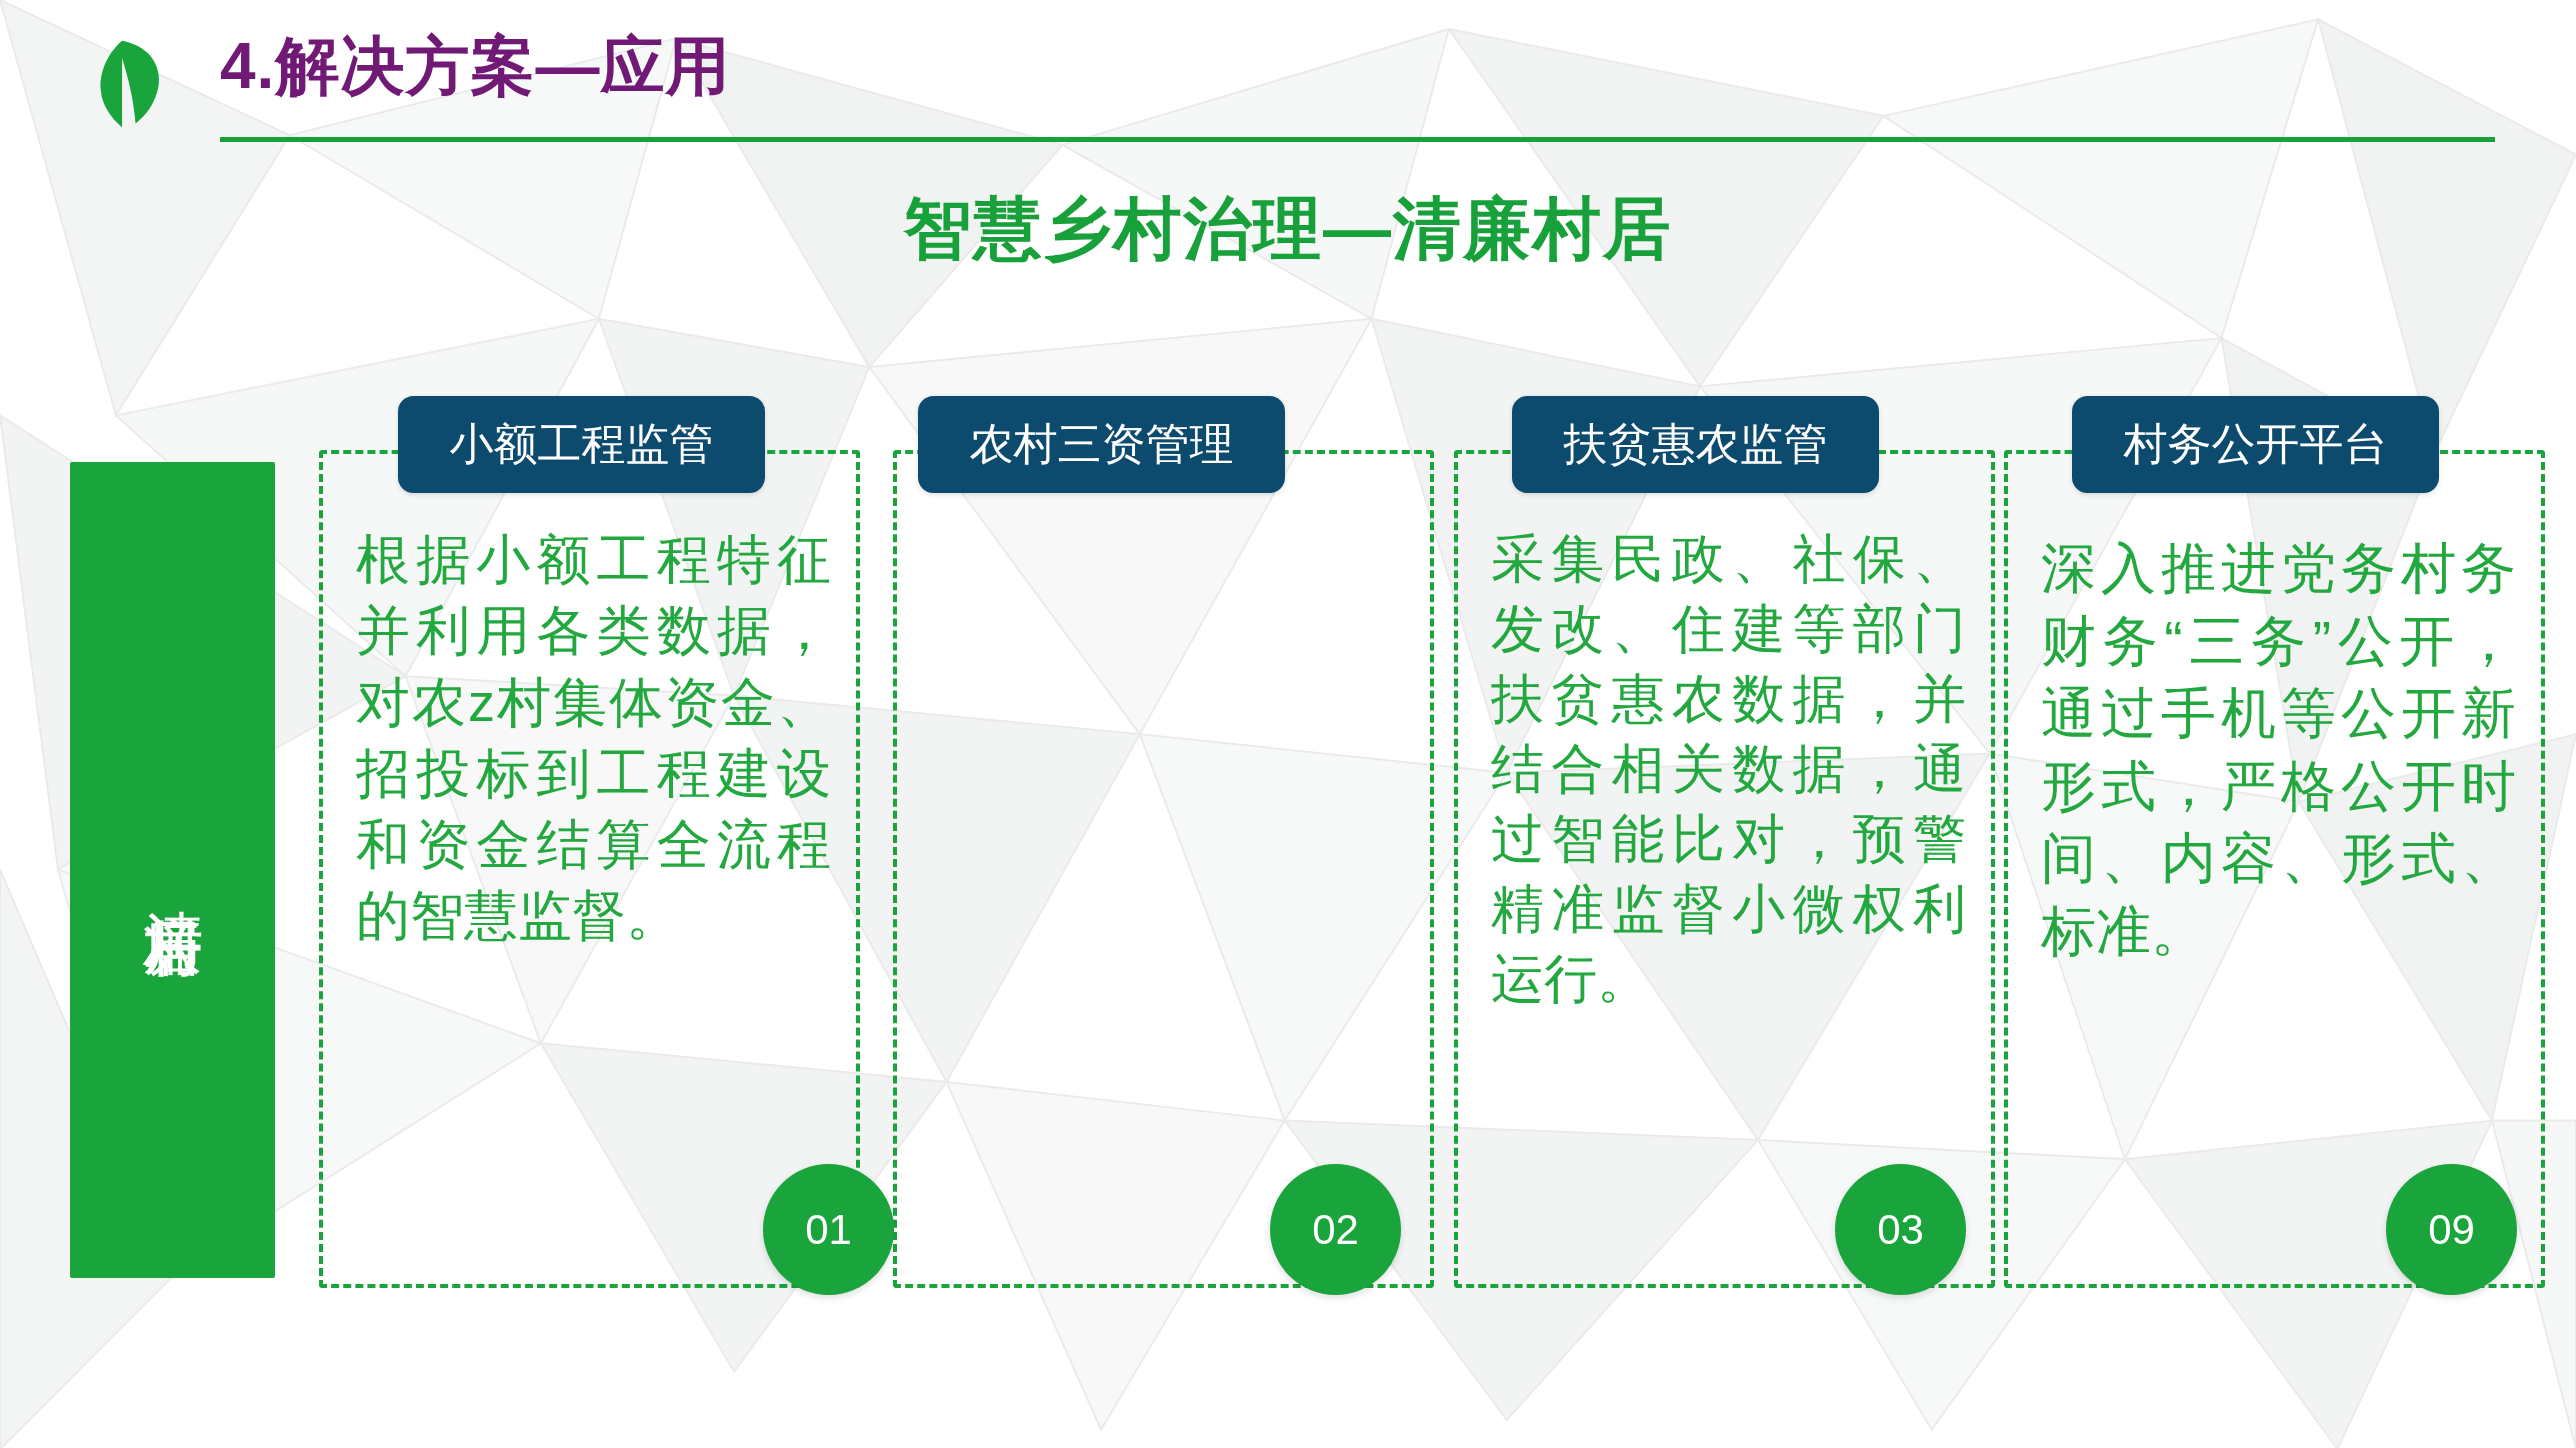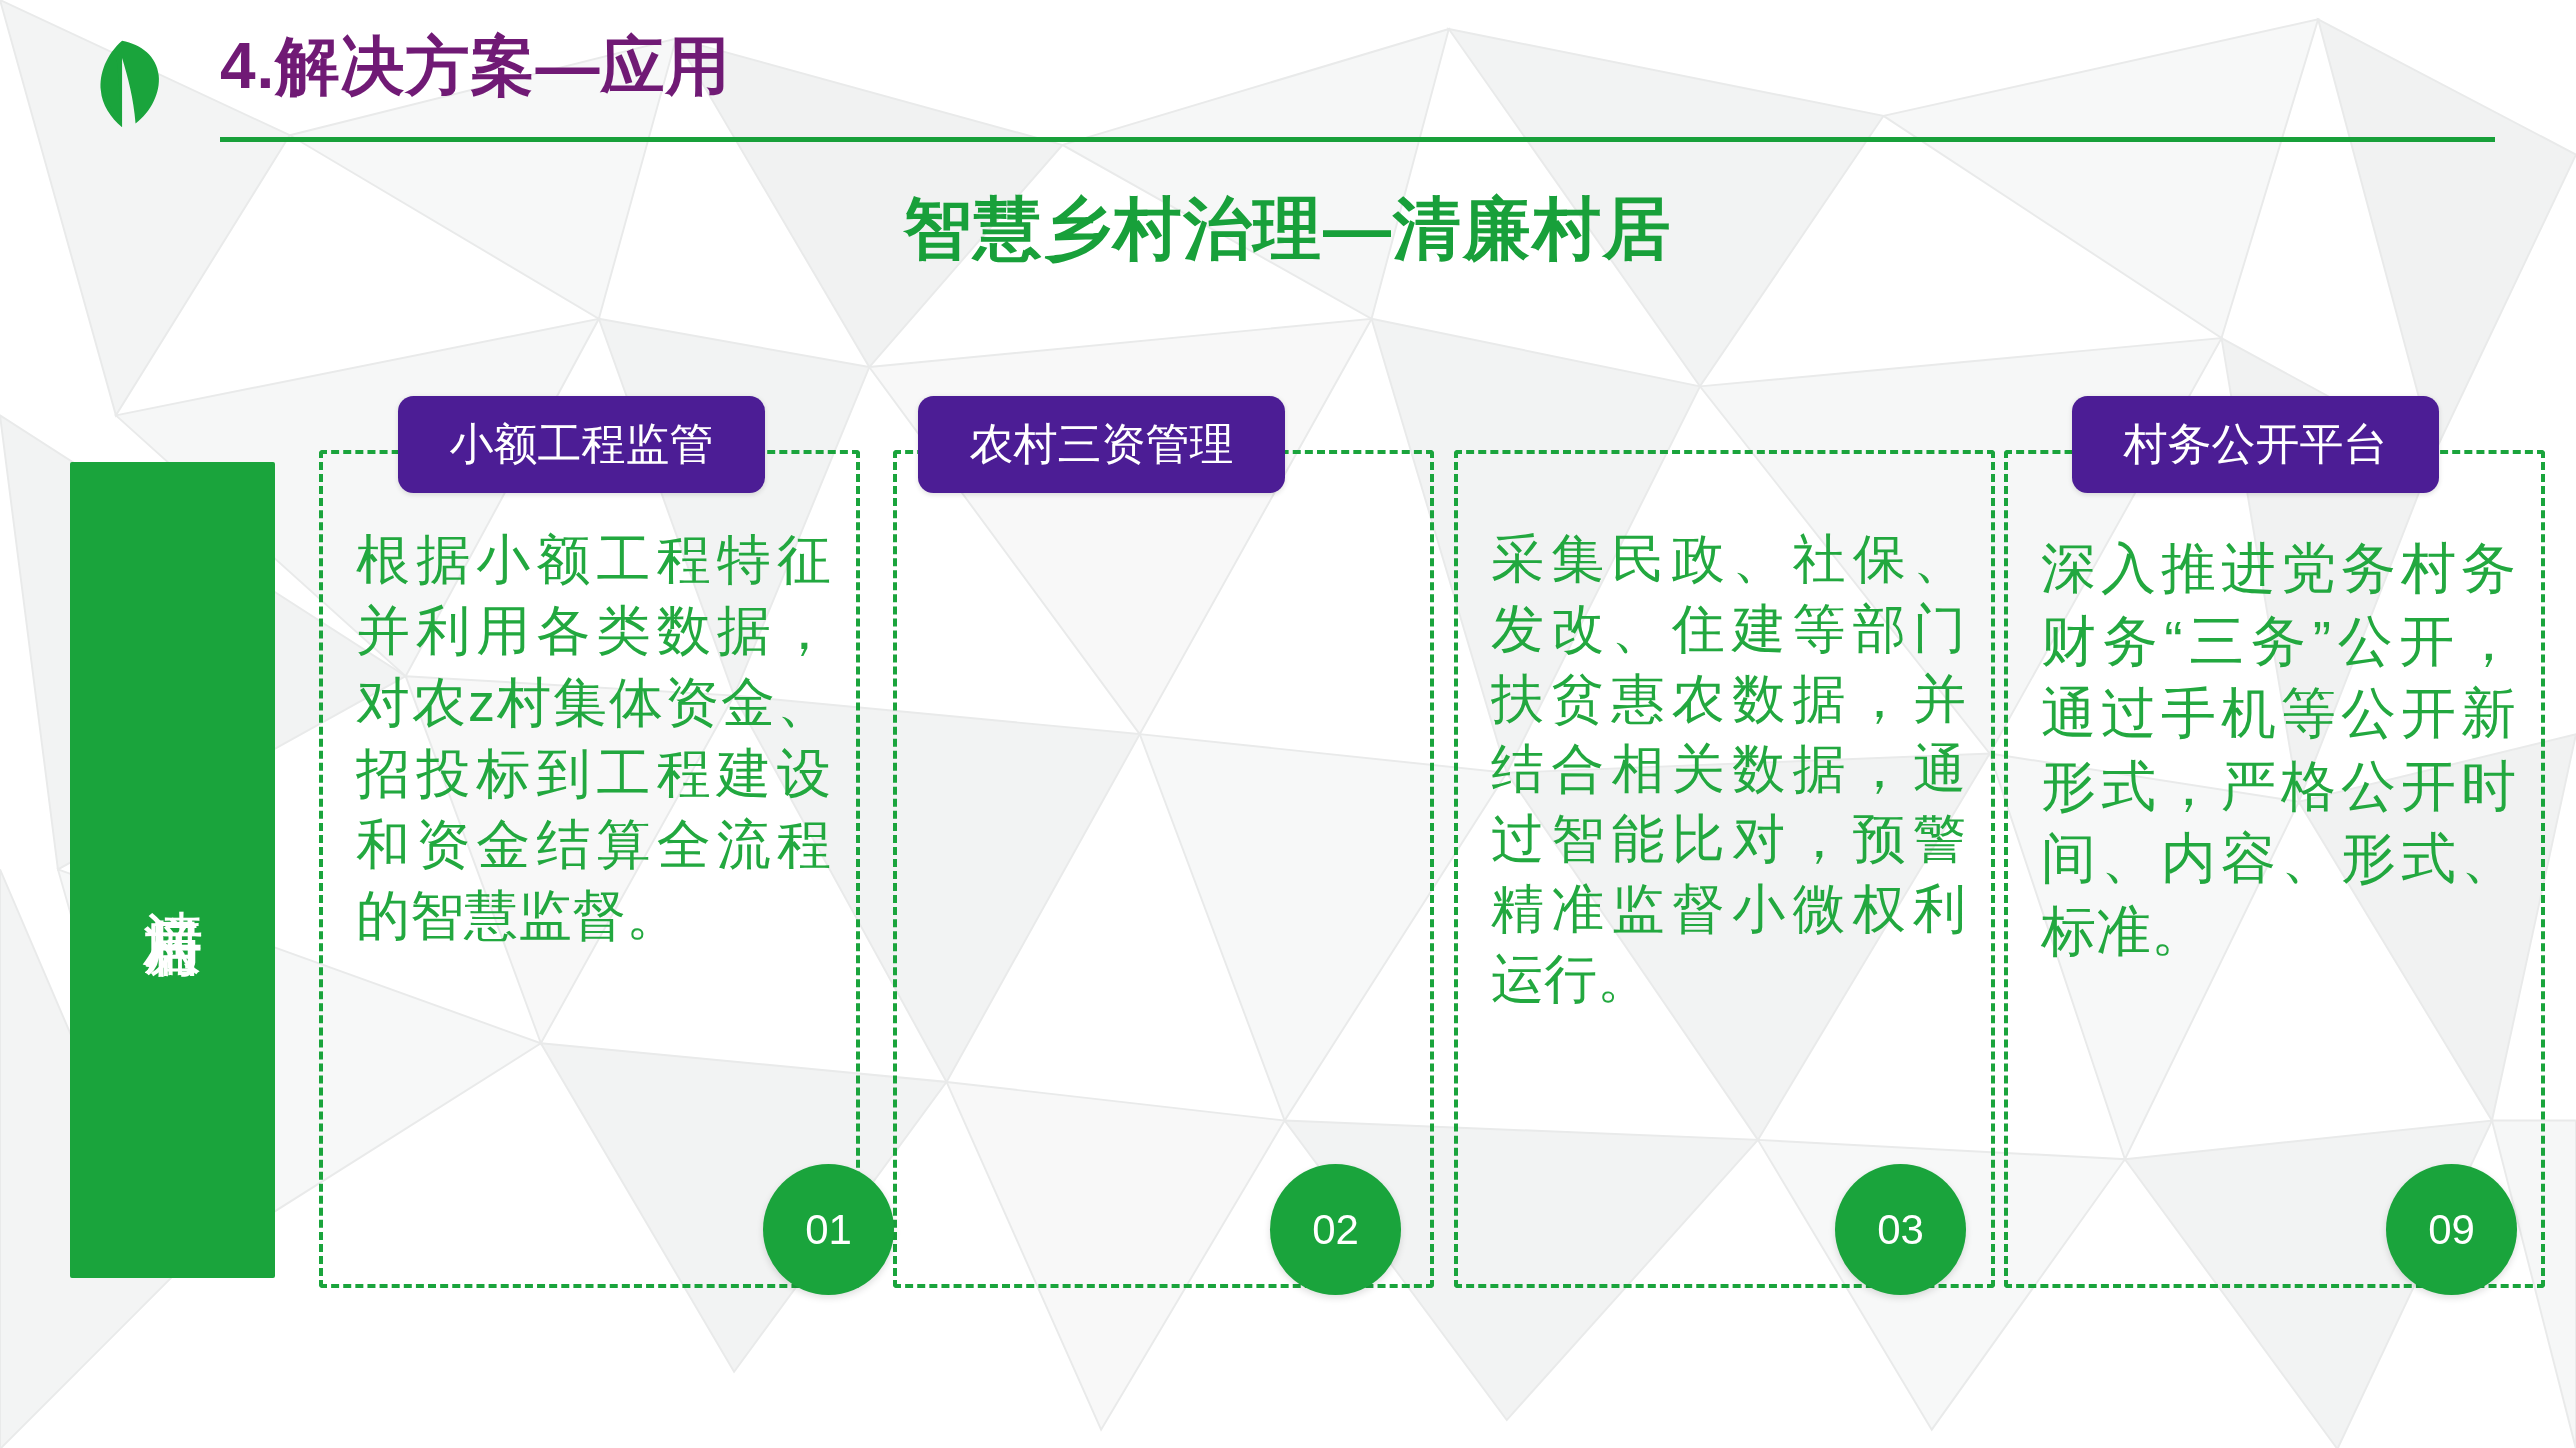--- a/index.html
+++ b/index.html
@@ -120,21 +120,21 @@
   .card.c2 { left: 893px; }
   .card.c3 { left: 1454px; }
   .card.c4 { left: 2004px; }
 
   .card-label {
     position: absolute;
     top: -58px;
     height: 97px;
     min-width: 367px;
     padding: 0 33px;
-    background: #4c1d95;
+    background: #0c4a6e;
     border-radius: 15.5px;
     color: #ffffff;
     font-size: 44px;
     display: flex;
     align-items: center;
     justify-content: center;
     white-space: nowrap;
     box-sizing: border-box;
     box-shadow: 0 1.9px 4.8px rgba(0,0,0,0.12);
   }
@@ -232,20 +232,21 @@
   <div class="card c1">
     <div class="card-label">小额工程监管</div>
     <div class="card-body">根据小额工程特征并利用各类数据，对农z村集体资金、招投标到工程建设和资金结算全流程的智慧监督。</div>
   </div>
 
   <div class="card c2">
     <div class="card-label">农村三资管理</div>
   </div>
 
   <div class="card c3">
+    <div class="card-label">扶贫惠农监管</div>
     <div class="card-body">采集民政、社保、发改、住建等部门扶贫惠农数据，并结合相关数据，通过智能比对，预警精准监督小微权利运行。</div>
   </div>
 
   <div class="card c4">
     <div class="card-label">村务公开平台</div>
     <div class="card-body">深入推进党务村务财务“三务”公开，通过手机等公开新形式，严格公开时间、内容、形式、标准。</div>
   </div>
 
   <div class="badge" style="left:763px; top:1164px;">01</div>
   <div class="badge" style="left:1270px; top:1164px;">02</div>

